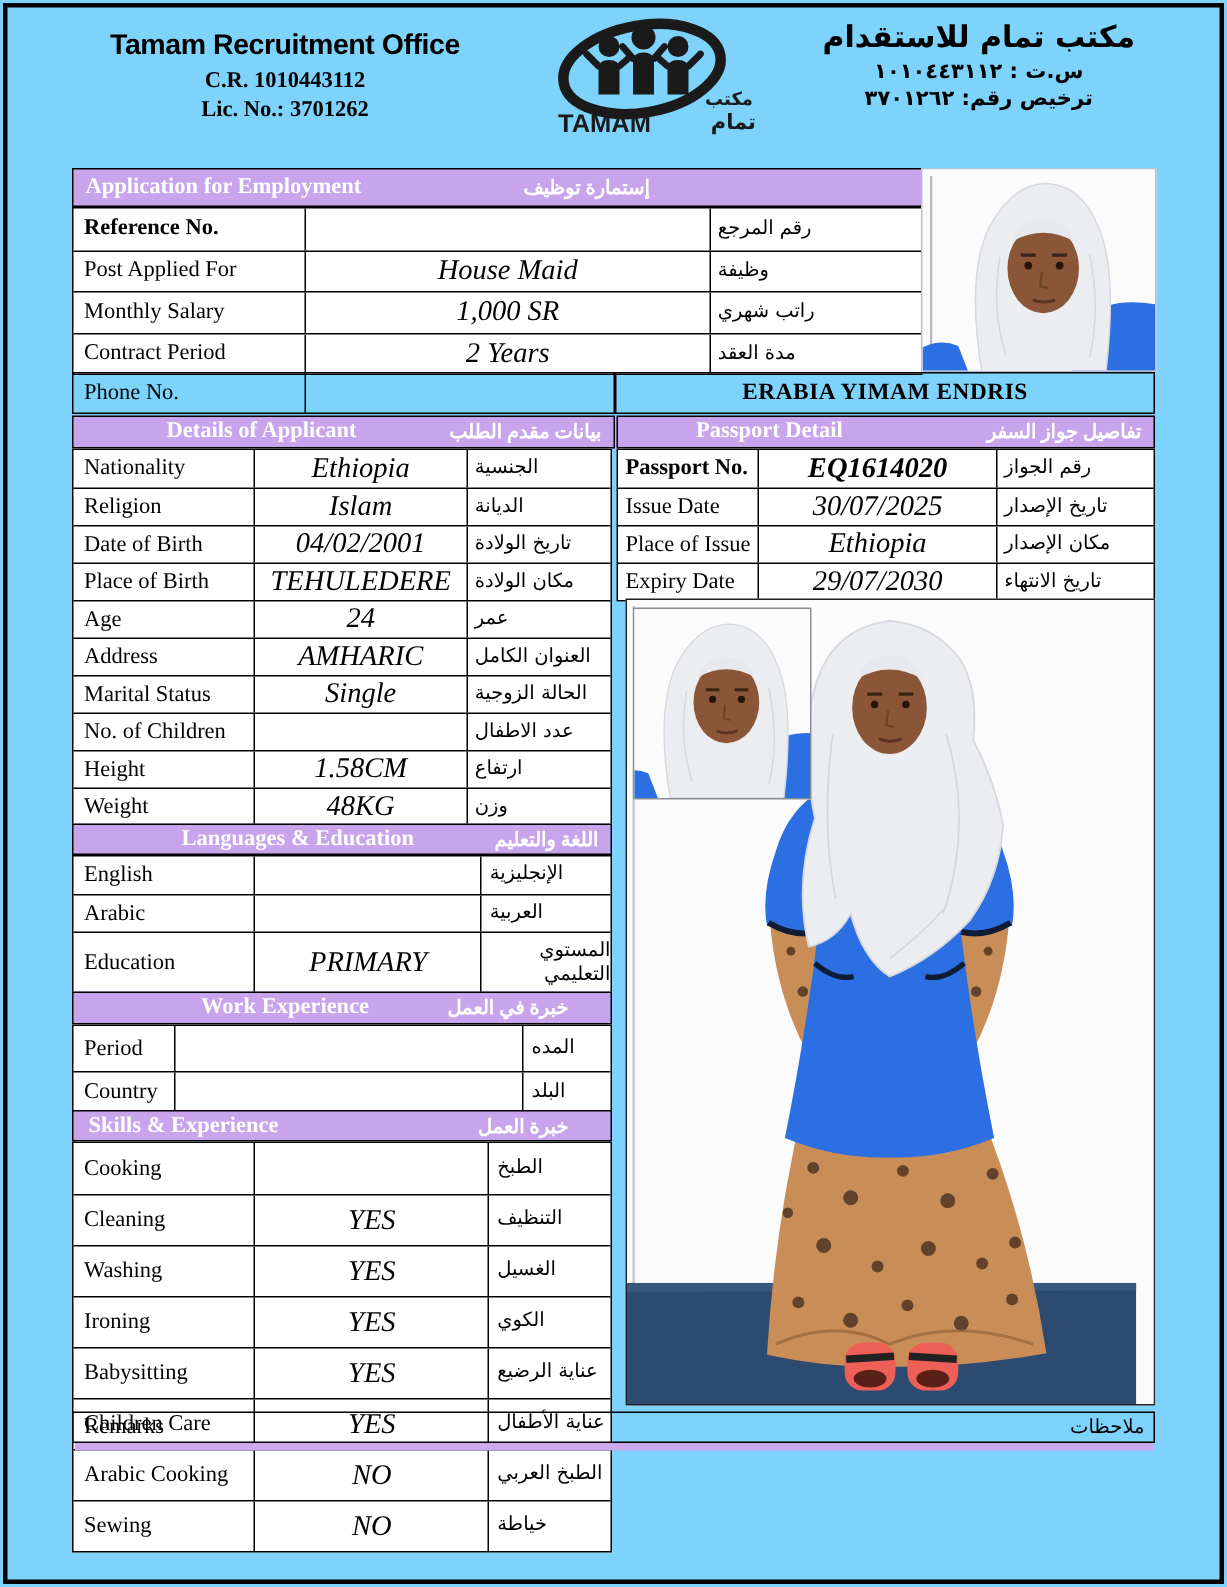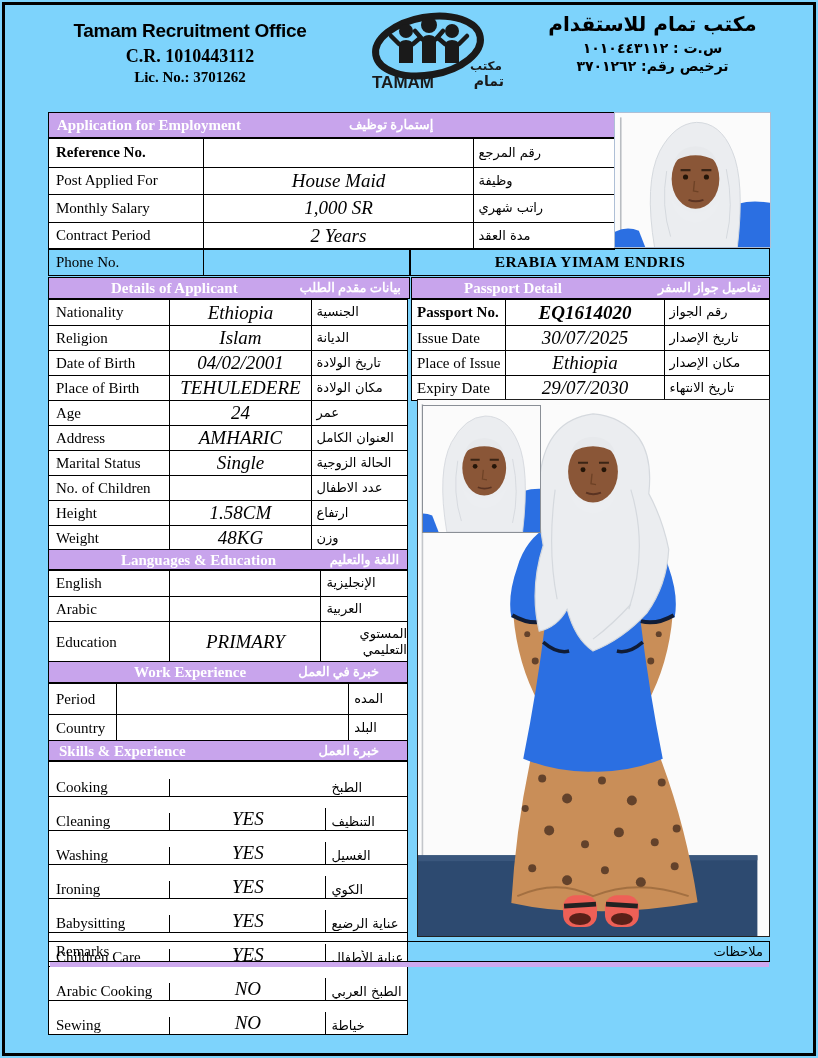--- a/index.html
+++ b/index.html
@@ -3,21 +3,21 @@
 <meta charset="utf-8">
 <style>
   html,body{margin:0;padding:0;background:#fff;}
   .page{position:relative;width:818px;height:1058px;background:#7dd3fc;overflow:hidden;
         font-family:"Liberation Serif",serif;color:#000;}
   .frame{position:absolute;left:2px;top:2px;right:2px;bottom:2px;border:3px solid #000;pointer-events:none;}
 
   
   .hdr-left{position:absolute;left:55px;top:20px;width:270px;text-align:center;}
   .hdr-title{font-family:"Liberation Sans",sans-serif;font-weight:bold;font-size:19px;letter-spacing:-0.3px;}
-  .hdr-cr{font-weight:bold;font-size:18px;margin-top:4px;text-align:center;}
+  .hdr-cr{font-weight:bold;font-size:15px;margin-top:4px;text-align:center;}
   .hdr-lic{font-weight:bold;font-size:15px;margin-top:2px;}
   .logo-svg{position:absolute;left:366px;top:10px;width:140px;height:82px;}
   .hdr-right{position:absolute;left:515px;top:12px;width:275px;text-align:center;direction:rtl;
              font-family:"DejaVu Sans",sans-serif;}
   .hdr-ar-name{font-weight:bold;font-size:20px;}
   .hdr-ar-cr{font-weight:bold;font-size:14px;margin-top:4px;}
   .hdr-ar-lic{font-weight:bold;font-size:14px;margin-top:2px;}
 
   
   .bar{position:absolute;background:#c8a4ec;border:1px solid #000;box-sizing:border-box;}
@@ -60,21 +60,21 @@
   .tbl-langs .row{height:25px;}
   .tbl-langs .row:last-child{height:41px;}
   .tbl-langs .label{width:122px;} .tbl-langs .value{width:152px;} .tbl-langs .ar{width:86px;}
 
   .tbl-work{left:48px;top:683px;width:360px;}
   .tbl-work .row{height:27px;}
   .tbl-work .row:first-child{height:30px;text-align:right;}
   .tbl-work .label{width:68px;} .tbl-work .value{width:234px;} .tbl-work .ar{width:58px;}
 
   .tbl-skills{left:48px;top:761px;width:360px;}
-  .tbl-skills .row{height:34px;align-items:flex-end;}
+  .tbl-skills .row{height:34px;}
   .tbl-skills .label{width:122px;} .tbl-skills .value{width:157px;} .tbl-skills .ar{width:81px;}
 
   .tbl-passport{left:411px;top:299px;width:359px;}
   .tbl-passport .row{height:25px;}
   .tbl-passport .label{width:95px;padding-left:5px;}
   .tbl-passport .value{width:159px;}
   .tbl-passport .ar{width:105px;}
 
   
   .phone-row{position:absolute;left:48px;top:248px;width:362px;height:28px;display:flex;

